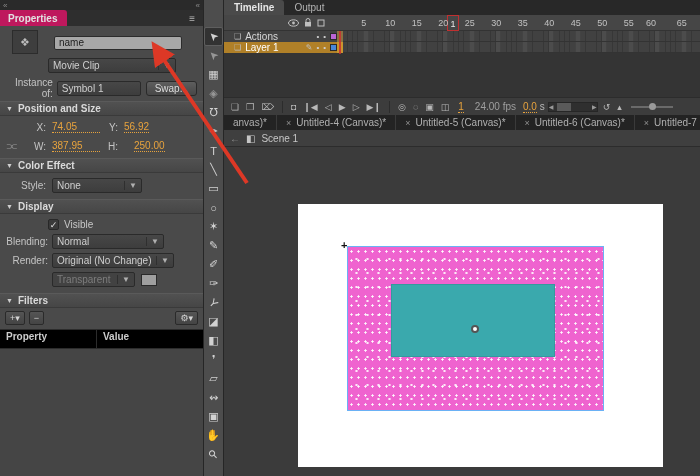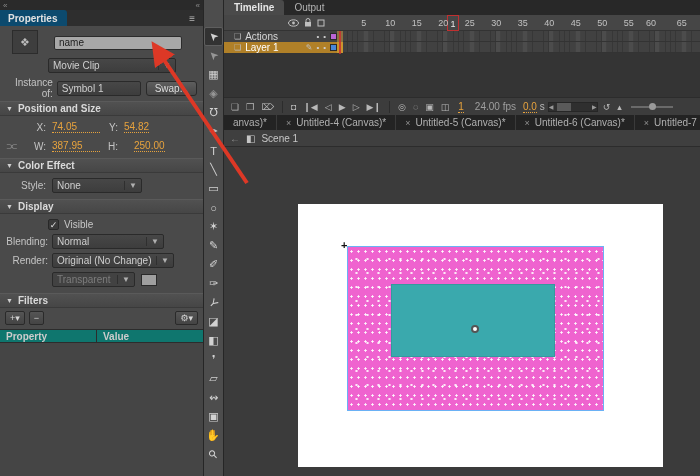--- a/index.html
+++ b/index.html
@@ -5,39 +5,39 @@
   * { margin:0; padding:0; box-sizing:border-box; }
   html,body { width:700px; height:476px; overflow:hidden; }
   body { font-family:"Liberation Sans","DejaVu Sans",sans-serif; font-size:10px; color:#c8c8c8;
          background:#262626; position:relative; }
   .app { display:flex; width:700px; height:476px; }
 
   
   .left-col { width:204px; height:476px; background:#4a4a4a; border-right:1px solid #262626; display:flex; flex-direction:column; }
   .top-strip { height:10px; background:#2a2a2a; display:flex; justify-content:space-between; align-items:center; padding:0 3px; color:#8a8a8a; font-size:8px; }
   .panel-tab-row { height:16px; background:#2e2e2e; display:flex; align-items:flex-end; }
-  .panel-tab { background:#0c4a6e; color:#e2e2e2; font-weight:bold; padding:2px 10px 2px 8px; height:16px; display:flex; align-items:center; border-top-right-radius:3px; }
+  .panel-tab { background:#be185d; color:#e2e2e2; font-weight:bold; padding:2px 10px 2px 8px; height:16px; display:flex; align-items:center; border-top-right-radius:3px; }
   .panel-menu { margin-left:auto; margin-right:8px; color:#b5b5b5; font-size:10px; align-self:center; }
   .props-body { flex:1; display:flex; flex-direction:column; overflow:hidden; }
   .prow { display:flex; align-items:center; padding:2px 6px; }
   .mc-icon { width:26px; height:24px; margin:4px 2px 0 6px; background:#3e3e3e; border:1px solid #2c2c2c; color:#bdbdbd; font-size:11px; display:flex; align-items:center; justify-content:center; }
   .name-input { width:128px; height:14px; background:#a8a8a8; border:1px solid #2c2c2c; border-radius:2px; color:#1c1c1c; font-size:10px; padding:0 4px; margin-left:14px; margin-top:6px; }
   .dropdown { height:15px; background:linear-gradient(#474747,#3d3d3d); border:1px solid #2a2a2a; border-radius:2px; color:#cfcfcf; display:flex; align-items:center; padding:0 4px; position:relative; }
   .dropdown .arrow { margin-left:auto; border-left:1px solid #2f2f2f; padding-left:4px; color:#b0b0b0; font-size:8px; }
   .dropdown.disabled { color:#7d7d7d; background:#424242; }
   .rlabel { text-align:right; color:#c4c4c4; }
   .swapbtn { height:15px; background:linear-gradient(#5e5e5e,#474747); border:1px solid #2a2a2a; border-radius:3px; color:#dcdcdc; padding:0 8px; display:flex; align-items:center; }
   .sec-head { height:15px; background:linear-gradient(#515151,#464646); border-top:1px solid #5a5a5a; border-bottom:1px solid #3a3a3a; display:flex; align-items:center; padding:0 6px; font-weight:bold; color:#dadada; }
   .sec-head .tri { font-size:7px; margin-right:5px; color:#cfcfcf; }
   .num { color:#e8a33d; border-bottom:1px dotted #e8a33d; }
   .chain { color:#9a9a9a; font-size:8px; letter-spacing:-2px; width:14px; }
   .checkbox { width:11px; height:11px; background:#3a3a3a; border:1px solid #282828; border-radius:2px; color:#e0e0e0; font-size:9px; line-height:10px; text-align:center; margin-right:5px; }
   .swatch-gray { width:16px; height:12px; background:#9f9f9f; border:1px solid #2a2a2a; margin-left:6px; }
   .filt-btn { height:14px; background:linear-gradient(#555,#444); border:1px solid #2a2a2a; border-radius:2px; color:#d5d5d5; padding:0 4px; display:flex; align-items:center; margin-right:4px; font-size:9px; }
-  .ptable-head { height:14px; background:#0f766e; border-top:1px solid #2c2c2c; border-bottom:1px solid #2c2c2c; display:flex; color:#cccccc; font-weight:bold; }
+  .ptable-head { height:20px; background:#000000; border-top:1px solid #2c2c2c; border-bottom:1px solid #2c2c2c; display:flex; color:#cccccc; font-weight:bold; }
   .ptable-body { flex:1; background:#454545; }
 
   
   .tools-col { width:23px; height:476px; background:#4d4d4d; border-right:1px solid #262626; display:flex; flex-direction:column; align-items:center; padding-top:27px; }
   .tool { width:19px; height:19px; display:flex; align-items:center; justify-content:center; color:#d2d2d2; font-size:11px; border-radius:2px; }
   .tool.selected { background:#323232; border:1px solid #5e5e5e; }
   .tool span { display:inline-block; }
 
   
   .right-col { flex:1; display:flex; flex-direction:column; }
@@ -137,21 +137,21 @@
       </div>
 
       <div class="sec-head">
         <span class="tri">▼</span>
         <span>Position and Size</span>
       </div>
       <div class="prow" style="padding-top:5px;">
         <span class="rlabel" style="width:40px;">X:</span>
         <span class="num" style="margin-left:6px; width:48px;">74.05</span>
         <span class="rlabel" style="width:18px;">Y:</span>
-        <span class="num" style="margin-left:6px;">54.82</span>
+        <span class="num" style="margin-left:6px;">56.92</span>
       </div>
       <div class="prow" style="padding-top:5px; padding-bottom:6px;">
         <span class="chain">⊃⊂</span>
         <span class="rlabel" style="width:26px;">W:</span>
         <span class="num" style="margin-left:6px; width:48px;">387.95</span>
         <span class="rlabel" style="width:18px;">H:</span>
         <span class="num" style="margin-left:16px;">250.00</span>
       </div>
 
       <div class="sec-head">

